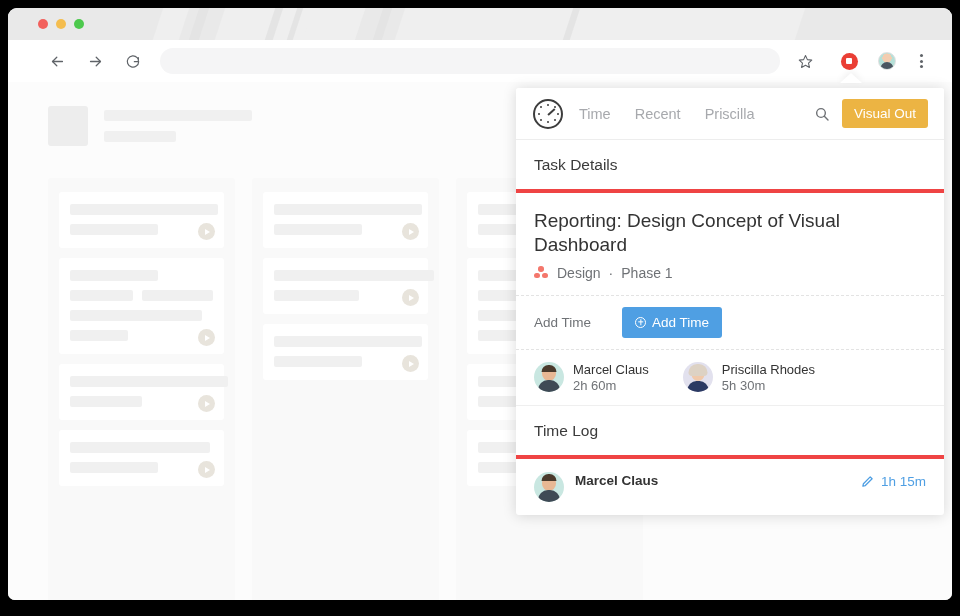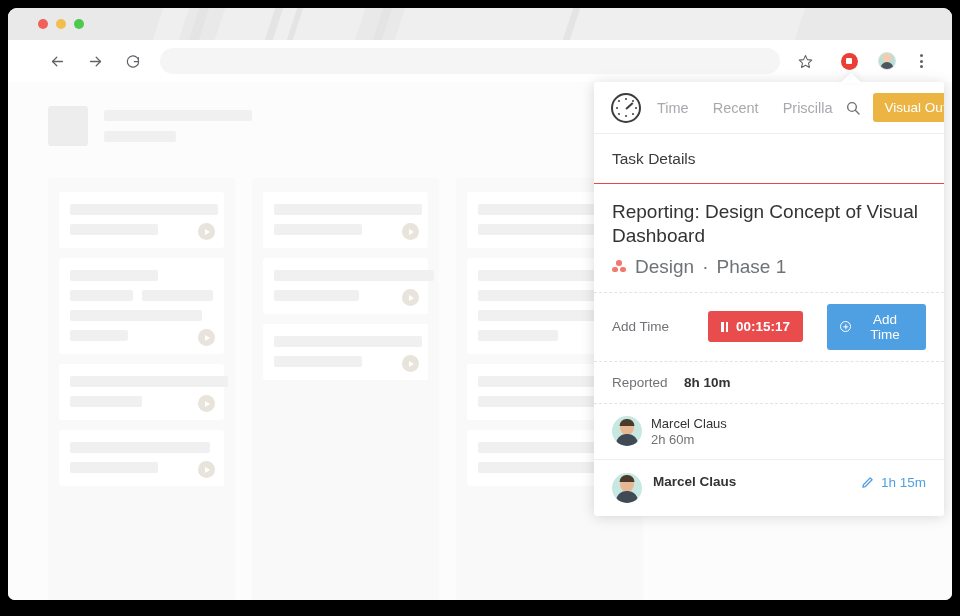--- a/index.html
+++ b/index.html
@@ -87,21 +87,21 @@
     width: 17px; height: 17px; border-radius: 50%; background: #e8e4dc;
     display: flex; align-items: center; justify-content: center;
   }
   .play i {
     display: block; width: 0; height: 0; margin-left: 2px;
     border-left: 5px solid #ffffff; border-top: 3.5px solid transparent; border-bottom: 3.5px solid transparent;
   }
 
   
   .panel {
-    position: absolute; right: 8px; top: 74px; width: 350px;
+    position: absolute; right: 8px; top: 80px; width: 428px;
     background: #ffffff; border-radius: 3px;
     box-shadow: 0 1px 14px rgba(0,0,0,0.15);
     overflow: hidden;
   }
   .caret {
     position: absolute; right: 90px; top: 65px; width: 0; height: 0;
     border-left: 11px solid transparent; border-right: 11px solid transparent;
     border-bottom: 10px solid #ffffff;
     filter: drop-shadow(0 -2px 3px rgba(0,0,0,0.07));
     z-index: 5;
@@ -126,40 +126,40 @@
   .nav-link:first-of-type { padding-left: 0; }
   .nav-search { margin-left: auto; margin-right: 12px; display: flex; align-items: center; color: #6f7276; }
   .btn-clockout {
     background: #ecb443; color: #ffffff; font-size: 13.5px;
     border: none; border-radius: 3px; padding: 7px 12px; cursor: pointer;
     white-space: nowrap;
   }
 
   .panel-section-title {
     font-size: 15.5px; color: #3b3b3b; padding: 16px 18px 15px;
-    border-bottom: 1px solid #ef4444;
+    border-bottom: 4px solid #ef4444;
   }
 
   .task-block { padding: 16px 18px 14px; border-bottom: 1px dashed #e3e3e3; }
   .task-title { font-size: 19px; color: #333333; line-height: 1.28; font-weight: 400; }
-  .task-meta { display: flex; align-items: center; gap: 8px; margin-top: 7px; font-size: 19px; color: #6f7276; }
+  .task-meta { display: flex; align-items: center; gap: 8px; margin-top: 7px; font-size: 14px; color: #6f7276; }
   .dots3 { position: relative; width: 15px; height: 13px; flex: none; }
   .dots3 i { position: absolute; width: 5.6px; height: 5.6px; border-radius: 50%; background: #f4776c; display: block; }
   .dots3 i:nth-child(1) { left: 4.2px; top: 0; }
   .dots3 i:nth-child(2) { left: 0; top: 6.5px; }
   .dots3 i:nth-child(3) { left: 8.4px; top: 6.5px; }
 
   .row-line {
     display: flex; align-items: center; padding: 13px 18px;
     border-bottom: 1px dashed #e3e3e3; font-size: 13.5px;
   }
   .row-label { color: #6f7276; width: 72px; flex: none; }
   .row-value { color: #333333; font-weight: bold; }
 
-  .addtime-row { padding: 11px 18px; gap: 24px; }
+  .addtime-row { padding: 11px 18px; gap: 16px; }
   .btn-timer {
     background: #e84c4c; color: #fff; border: none; border-radius: 3px;
     padding: 8px 13px; font-size: 13.5px; font-weight: bold; cursor: pointer;
     display: flex; align-items: center; gap: 8px;
   }
   .pause { display: flex; gap: 2px; }
   .pause i { display: block; width: 2.5px; height: 10px; background: #fff; }
   .btn-addtime {
     background: #4f9fe3; color: #fff; border: none; border-radius: 3px;
     padding: 8px 13px; font-size: 13.5px; cursor: pointer;
@@ -421,51 +421,50 @@
               <i></i>
             </span>
           <span>Design</span>
           <span>·</span>
           <span>Phase 1</span>
         </div>
       </div>
 
       <div class="row-line addtime-row">
         <span class="row-label">Add Time</span>
-        <button class="btn-timer">
-          <span class="pause">
-              <i></i>
-              <i></i>
-            </span>
-          <span>00:15:17</span>
-        </button>
         <button class="btn-addtime">
           <span class="plus-circle"></span>
           <span>Add Time</span>
         </button>
       </div>
 
 
-      <div class="row-line">
-        <span class="row-label">Reported</span>
-        <span class="row-value">8h 10m</span>
-      </div>
 
       <div class="people-row">
         <div class="person">
           <span class="face m">
               <span class="hair"></span>
             </span>
           <span>
             <div class="p-name">Marcel Claus</div>
             <div class="p-time">2h 60m</div>
           </span>
         </div>
-      </div>
-
+        <div class="person">
+          <span class="face p">
+              <span class="hair"></span>
+            </span>
+          <span>
+            <div class="p-name">Priscilla Rhodes</div>
+            <div class="p-time">5h 30m</div>
+          </span>
+        </div>
+      </div>
+
+      <div class="panel-section-title">Time Log</div>
 
       <div class="log-entry">
         <span class="face m">
             <span class="hair"></span>
           </span>
         <span class="log-main">
           <div class="log-name">Marcel Claus</div>
         </span>
         <span class="log-amount link">
           <svg class="pencil" viewBox="0 0 24 24" fill="none" stroke="#4f9fe3" stroke-width="2.4" stroke-linecap="round" stroke-linejoin="round">

